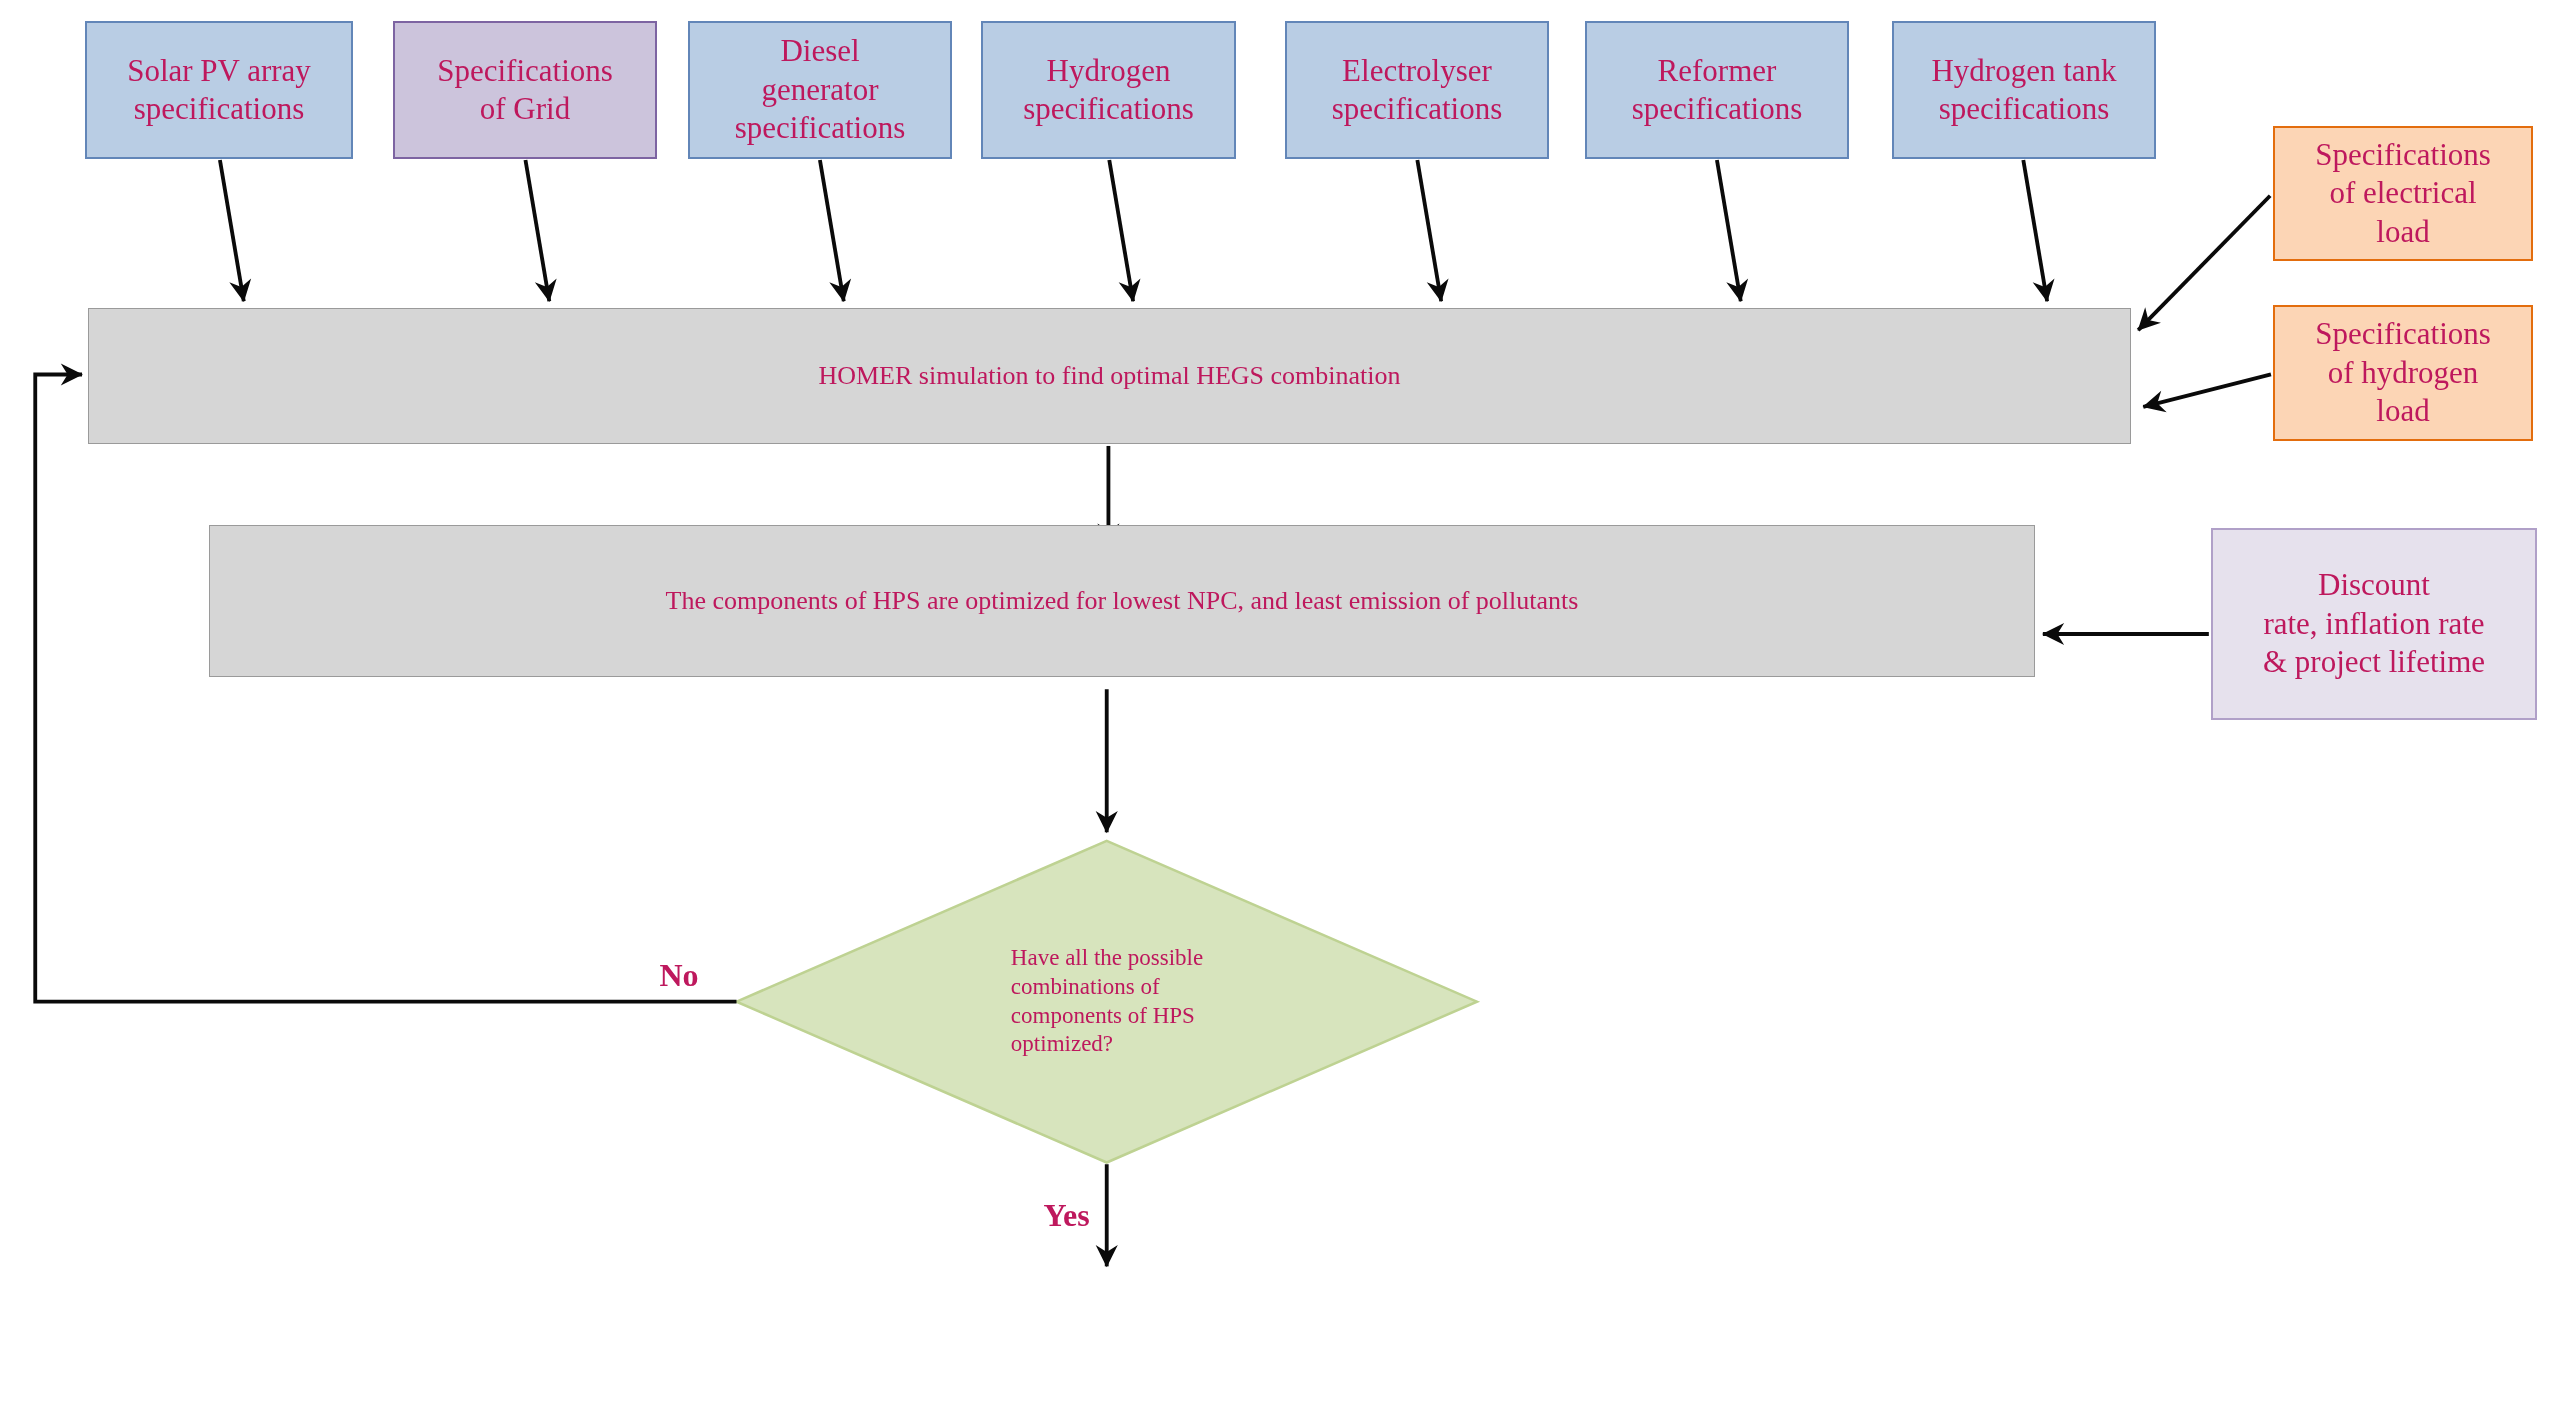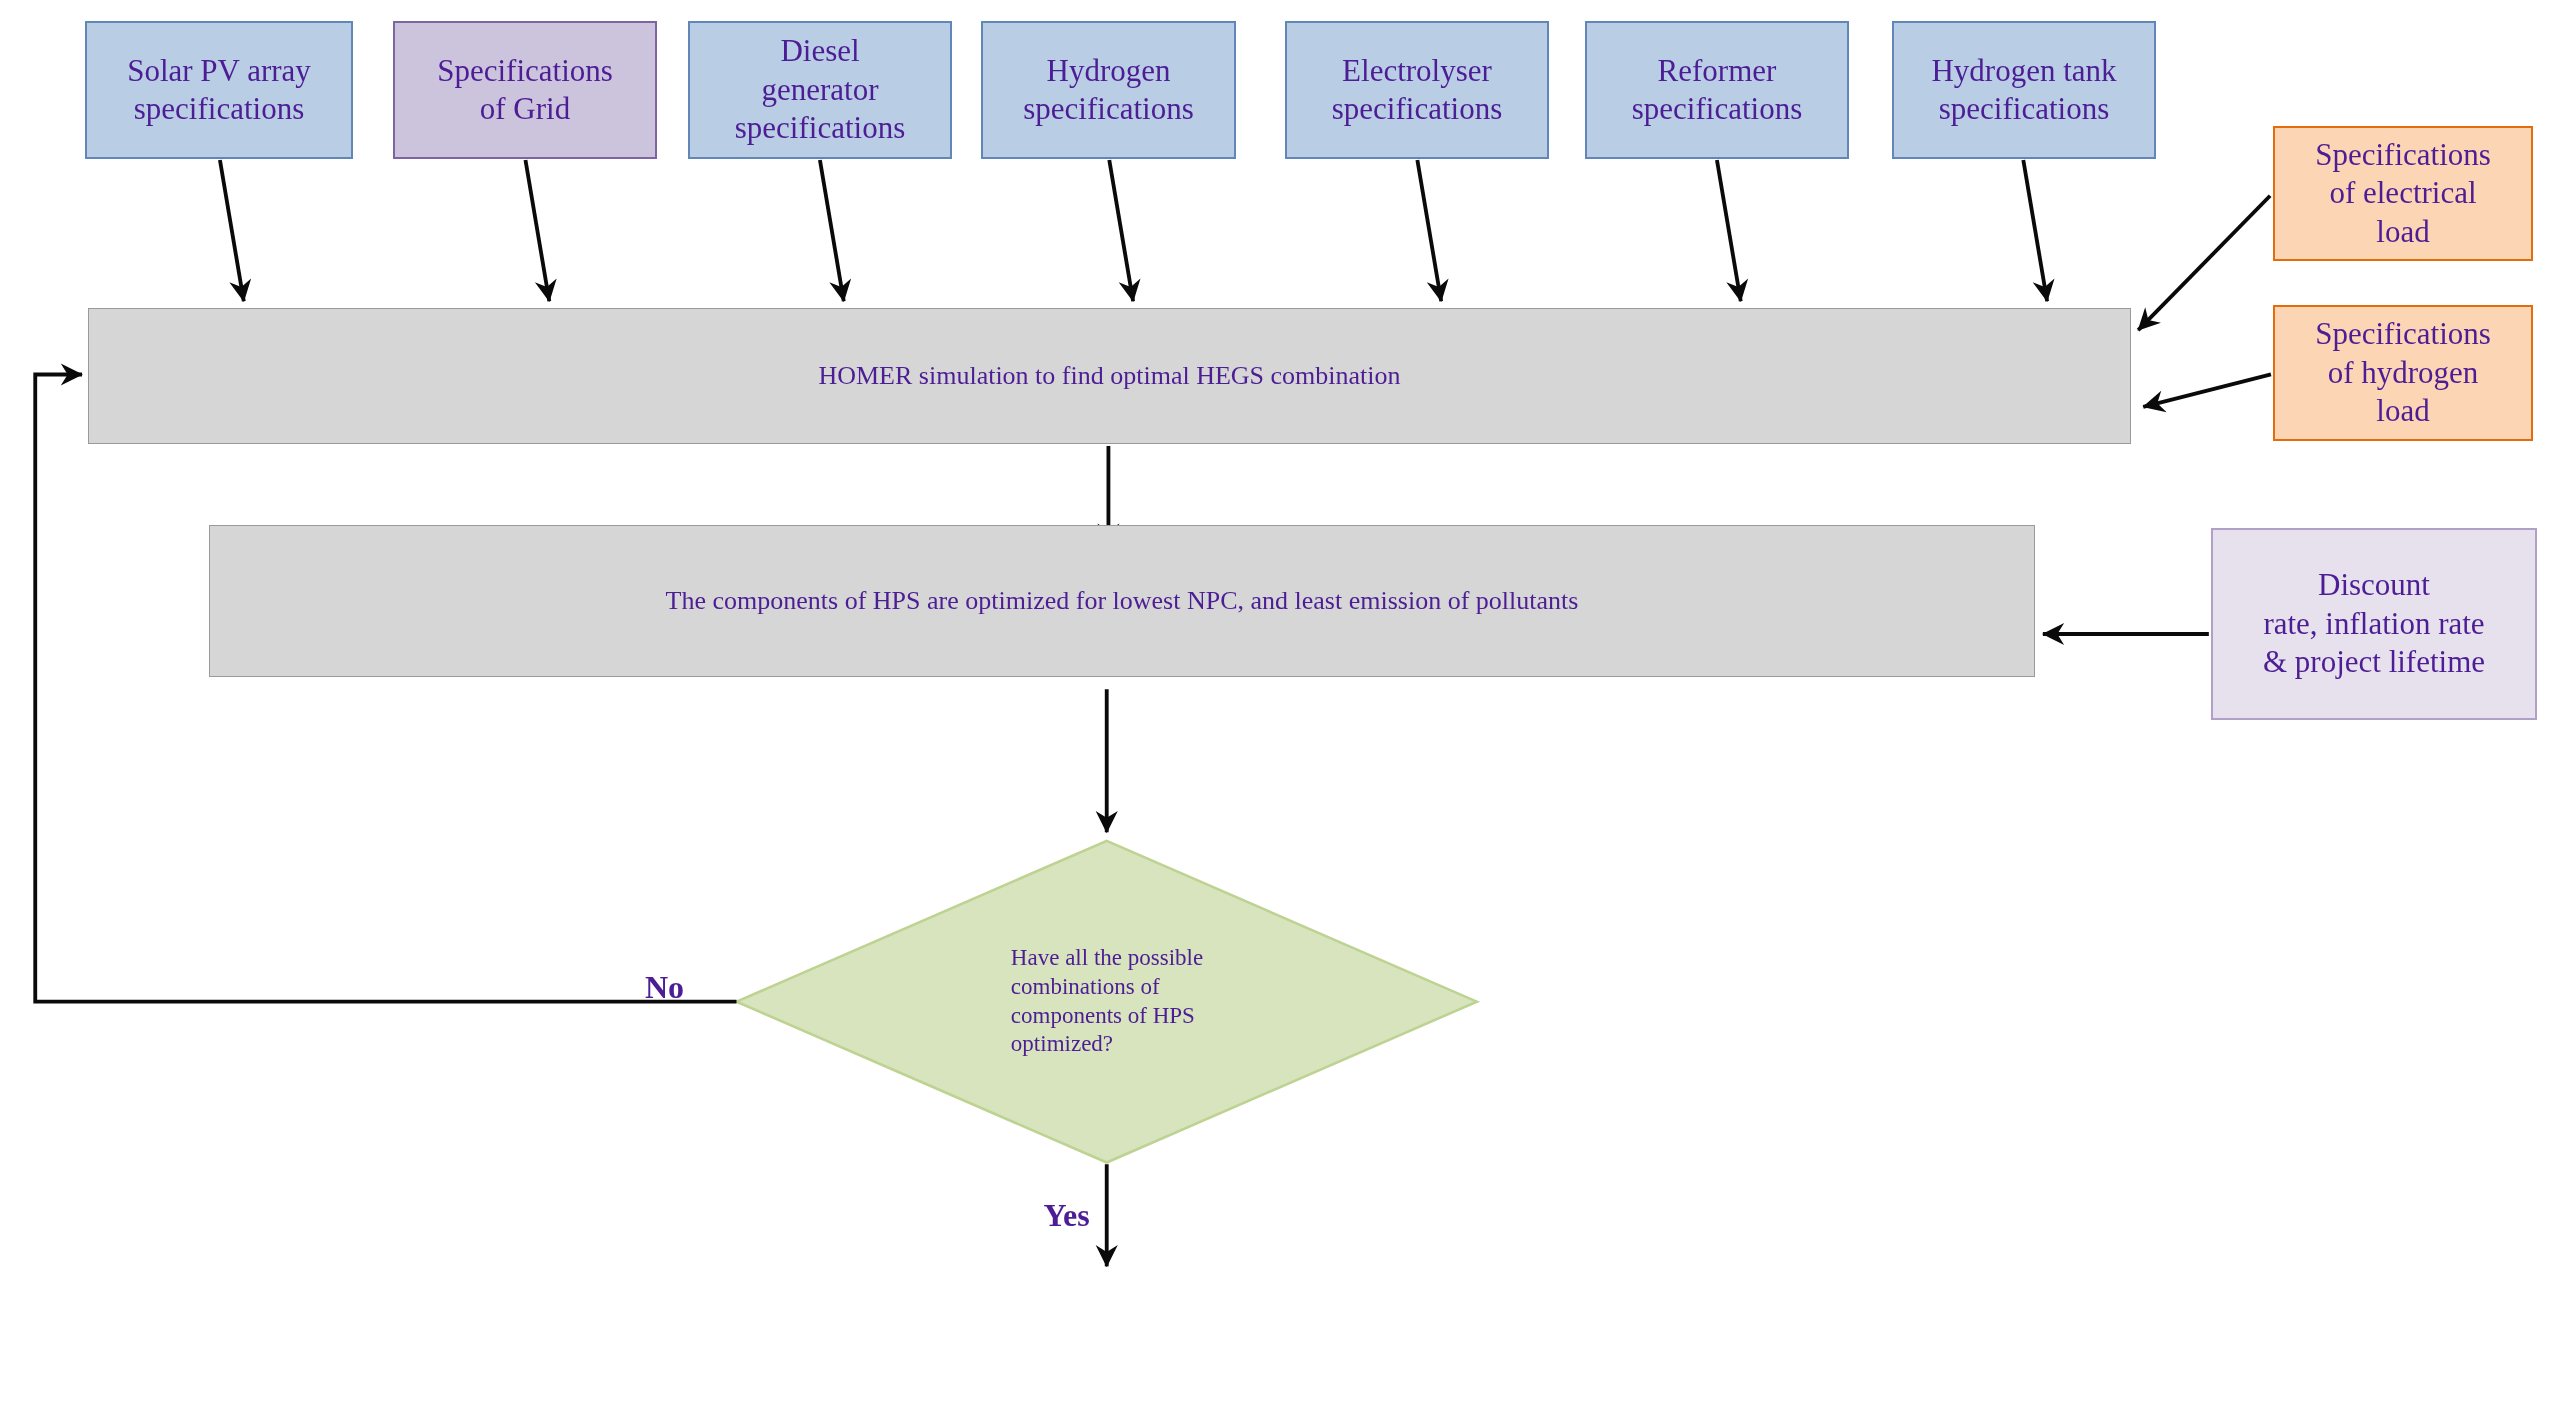--- a/index.html
+++ b/index.html
@@ -1,21 +1,21 @@
 <!DOCTYPE html>
 <html style="font-size:13.6px"><head>
 <meta charset="utf-8">
 <style>
   html,body{margin:0;padding:0;background:#ffffff;}
   .canvas{
     position:relative;
     width:2576px;height:1417px;
     background:#ffffff;
     font-family:"Liberation Serif","DejaVu Serif",serif;
-    color:#4c1d95;
+    color:#be185d;
     overflow:hidden;
   }
   .arrows{position:absolute;left:0;top:0;width:2576px;height:1417px;pointer-events:none;}
   .node{
     position:absolute;
     display:flex;align-items:center;justify-content:center;
     text-align:center;white-space:pre-line;
     box-sizing:border-box;
     font-size:31px;line-height:1.24;
   }
@@ -26,21 +26,21 @@
   .n-lavender{background:#e6e1ed;border:2.6px solid #b0a0c8;}
   .n-cyan    {background:#b8dce8;border:3.4px solid #2e7f96;}
   .diamond-text{
     position:absolute;left:894px;top:885px;width:426px;height:233px;
     display:flex;align-items:center;justify-content:center;
     white-space:pre-line;font-size:23px;line-height:1.26;
   }
   .edge-label{
     position:absolute;font-weight:bold;font-size:32px;line-height:1;
   }
-  .lbl-no {left:645px;top:959px;width:68px;margin-top:12px;}
+  .lbl-no {left:645px;top:959px;width:68px;text-align:center;}
   .lbl-yes{left:1028px;top:1175px;width:77px;text-align:center;margin-top:24px;}
 </style>
 </head>
 <body>
 
 <div class="canvas">
 
   <svg class="arrows" viewBox="0 0 3026 1665" xmlns="http://www.w3.org/2000/svg">
     <defs>
       <marker id="ah" markerUnits="userSpaceOnUse" markerWidth="34" markerHeight="34" refX="27" refY="15" orient="auto">

